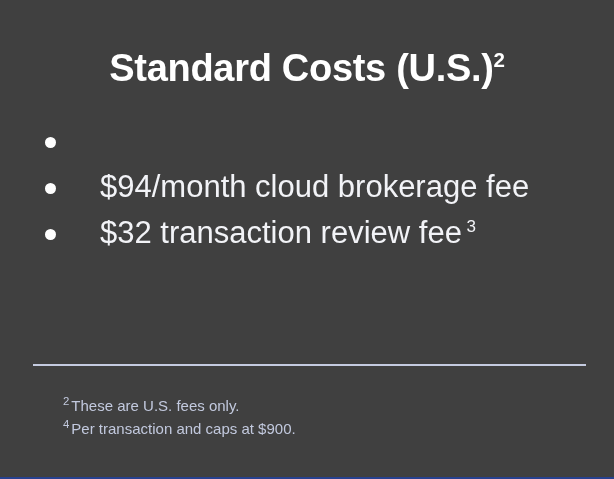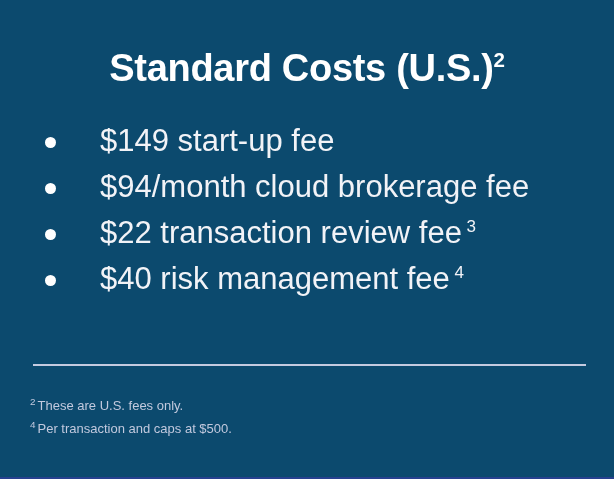--- a/index.html
+++ b/index.html
@@ -12,21 +12,21 @@
     height: 479px;
     overflow: hidden;
     font-family: "Liberation Sans", sans-serif;
     background: #2A479C;
   }
 
   .slide {
     position: relative;
     width: 614px;
     height: 479px;
-    background: #0c4a6e;
+    background: #404040;
     box-sizing: border-box;
     overflow: hidden;
   }
 
   
   .slide-title {
     position: absolute;
     left: 0;
     top: 20px;
     width: 614px;
@@ -93,23 +93,24 @@
 
   
   .footnotes {
     position: absolute;
     left: 30px;
     top: 394px;
     width: 560px;
   }
   .footnote {
     color: #C2C9DE;
-    font-size: 13px;
+    font-size: 15px;
     line-height: 23px;
     white-space: nowrap;
+    margin-left: 33px;
   }
   .footnote .marker {
     font-size: 0.76em;
     vertical-align: super;
     line-height: 0;
     margin-right: 2px;
   }
   .bottom-edge {
     position: absolute;
     left: 0;
@@ -123,46 +124,41 @@
 <body>
 
 <div class="slide">
 
   <h1 class="slide-title"><span>Standard Costs (U.S.)</span><span class="sup">2</span></h1>
 
   <ul class="bullet-list">
 
     <li class="bullet-item">
       <span class="bullet-marker"></span>
-      <span class="bullet-text"><span>$149 start-up fee</span></span>
     </li>
 
     <li class="bullet-item">
       <span class="bullet-marker"></span>
       <span class="bullet-text"><span>$94/month cloud brokerage fee</span></span>
     </li>
 
     <li class="bullet-item">
       <span class="bullet-marker"></span>
-      <span class="bullet-text"><span>$22 transaction review fee</span><span class="sup">3</span></span>
+      <span class="bullet-text"><span>$32 transaction review fee</span><span class="sup">3</span></span>
     </li>
 
-    <li class="bullet-item">
-      <span class="bullet-marker"></span>
-      <span class="bullet-text"><span>$40 risk management fee</span><span class="sup">4</span></span>
-    </li>
 
   </ul>
 
   <div class="footnote-rule"></div>
 
   <div class="footnotes">
 
     <div class="footnote"><span class="marker">2</span><span>These are U.S. fees only.</span></div>
 
 
-    <div class="footnote"><span class="marker">4</span><span>Per transaction and caps at $500.</span></div>
+    <div class="footnote"><span class="marker">4</span><span>Per transaction and caps at $900.</span></div>
 
   </div>
 
   <div class="bottom-edge"></div>
 
 </div>
 
 </body></html>

